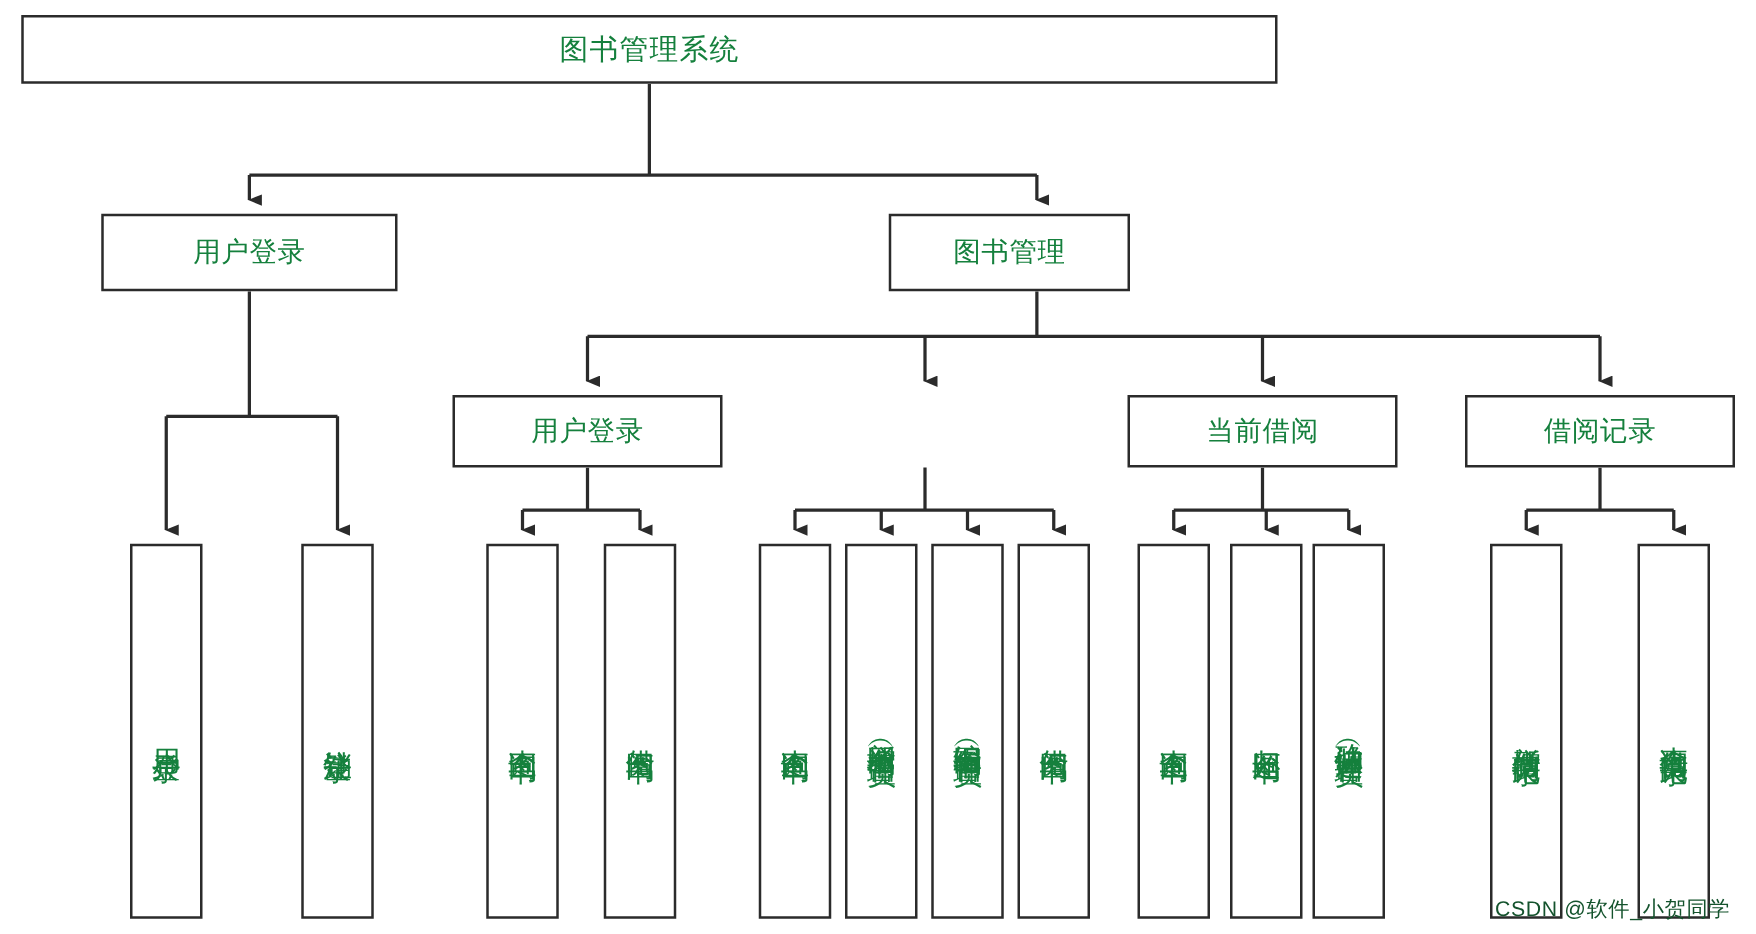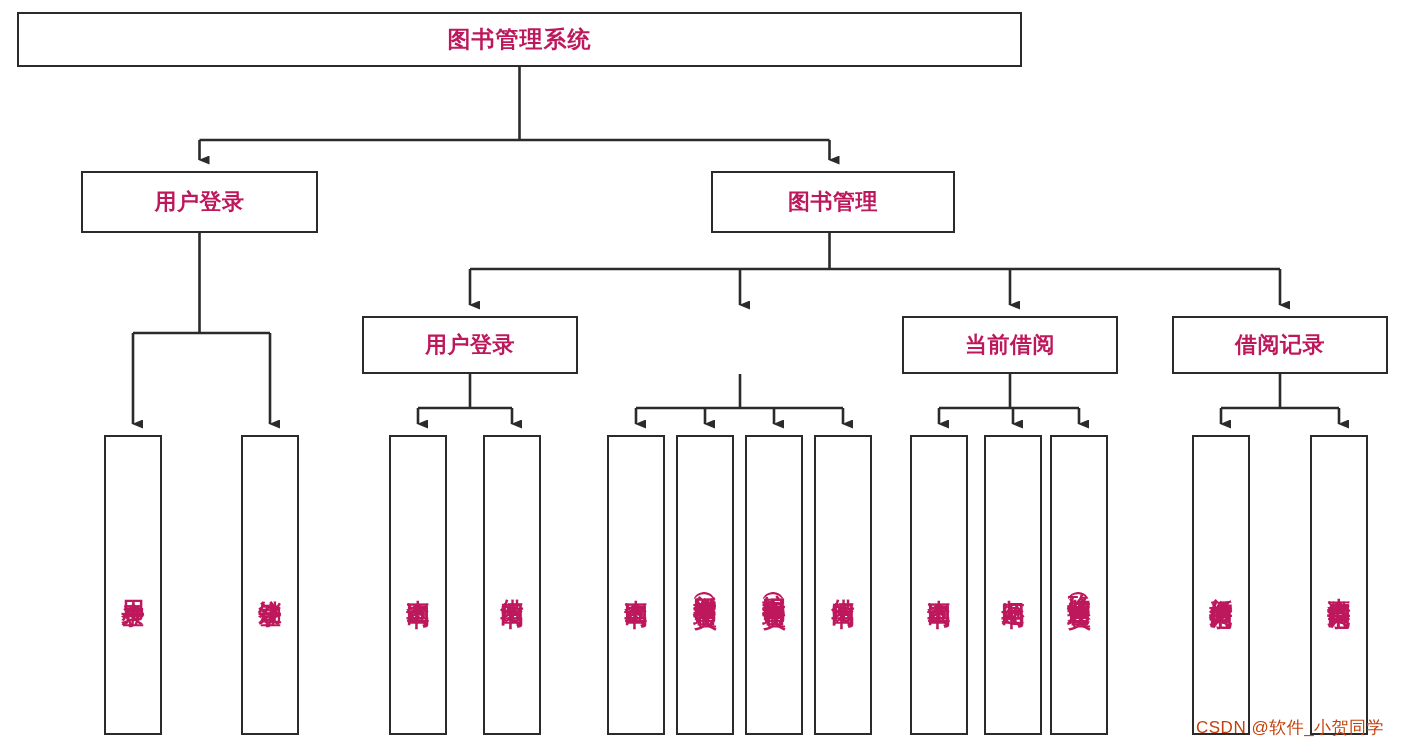--- a/index.html
+++ b/index.html
@@ -26,22 +26,21 @@
     pointer-events: none;
   }
   .node {
     position: absolute;
     box-sizing: border-box;
     background: #ffffff;
     border: 2px solid #2b2b2b;
     display: flex;
     align-items: center;
     justify-content: center;
-    color: #be185d;
-    font-weight: bold;
+    color: #15803d;
   }
   .node .label {
     display: block;
     text-align: center;
     line-height: 1.25;
     white-space: nowrap;
   }
   .node.horiz .label {
     font-size: 22px;
     letter-spacing: 0.5px;
@@ -59,21 +58,21 @@
     writing-mode: vertical-rl;
     text-orientation: upright;
     font-size: 23px;
     line-height: 1.18;
     letter-spacing: 2px;
     white-space: normal;
     max-height: 280px;
   }
   .watermark {
     position: absolute;
-    color: #c2410c;
+    color: #14532d;
     font-size: 17px;
     letter-spacing: 0.5px;
     white-space: nowrap;
     user-select: none;
   }
 </style>
 </head>
 <body>
 
 <div id="canvas">
@@ -121,21 +120,21 @@
       </g>
   </svg>
 
   <div class="node root horiz" style="left: 17px; top: 12px; width: 1005px; height: 55px;">
     <span class="label">图书管理系统</span>
   </div>
 
   <div class="node horiz" style="left: 81px; top: 171px; width: 237px; height: 62px;">
     <span class="label">用户登录</span>
   </div>
-  <div class="node horiz" style="left: 711px; top: 171px; width: 244px; height: 62px;">
+  <div class="node horiz" style="left: 711px; top: 171px; width: 193px; height: 62px;">
     <span class="label">图书管理</span>
   </div>
 
   <div class="node horiz" style="left: 362px; top: 316px; width: 216px; height: 58px;">
     <span class="label">用户登录</span>
   </div>
   <div class="node horiz" style="left: 1172px; top: 316px; width: 216px; height: 58px;">
     <span class="label">借阅记录</span>
   </div>
   <div class="node horiz" style="left: 902px; top: 316px; width: 216px; height: 58px;">

